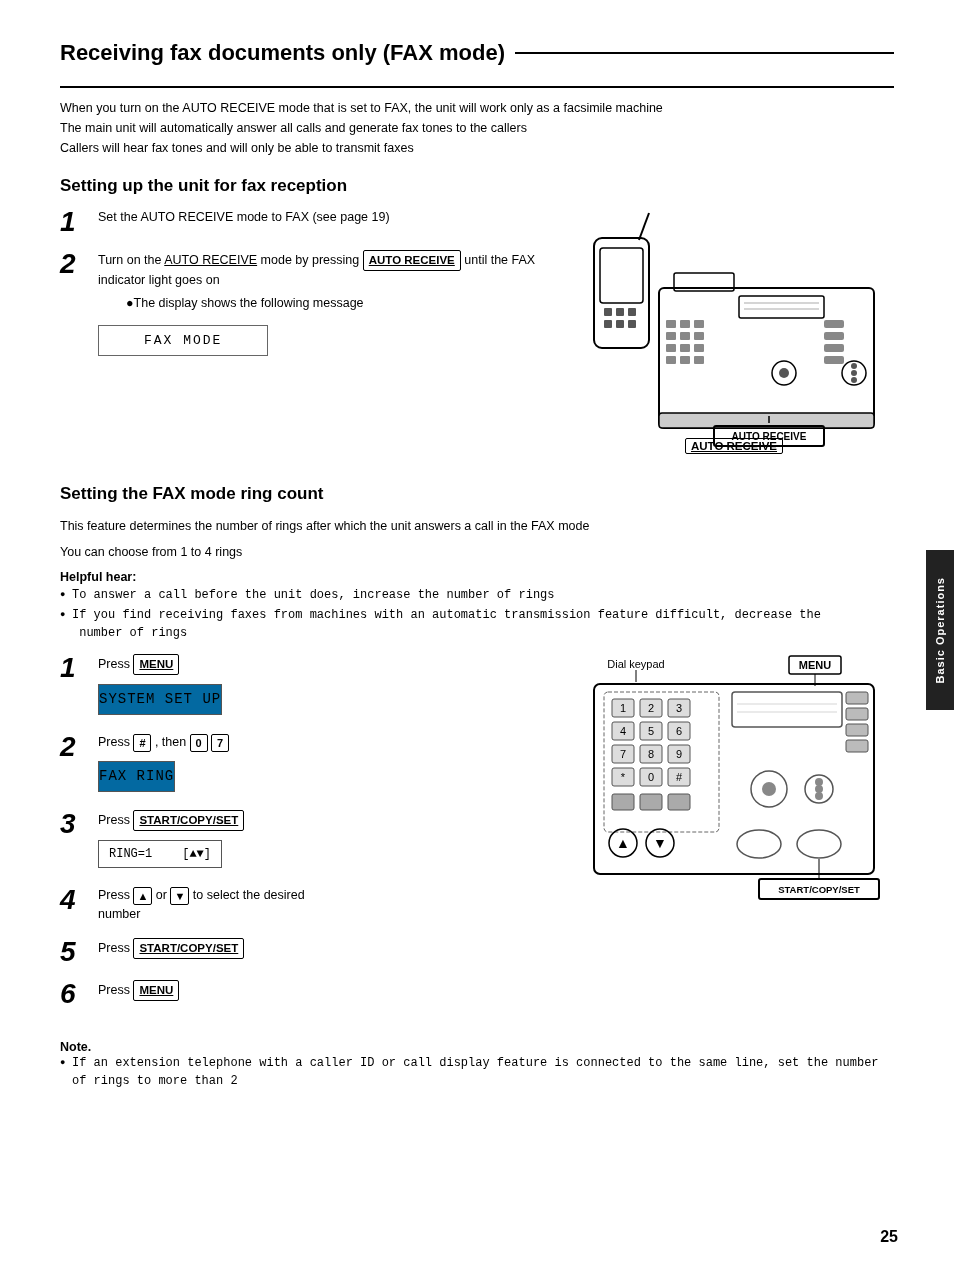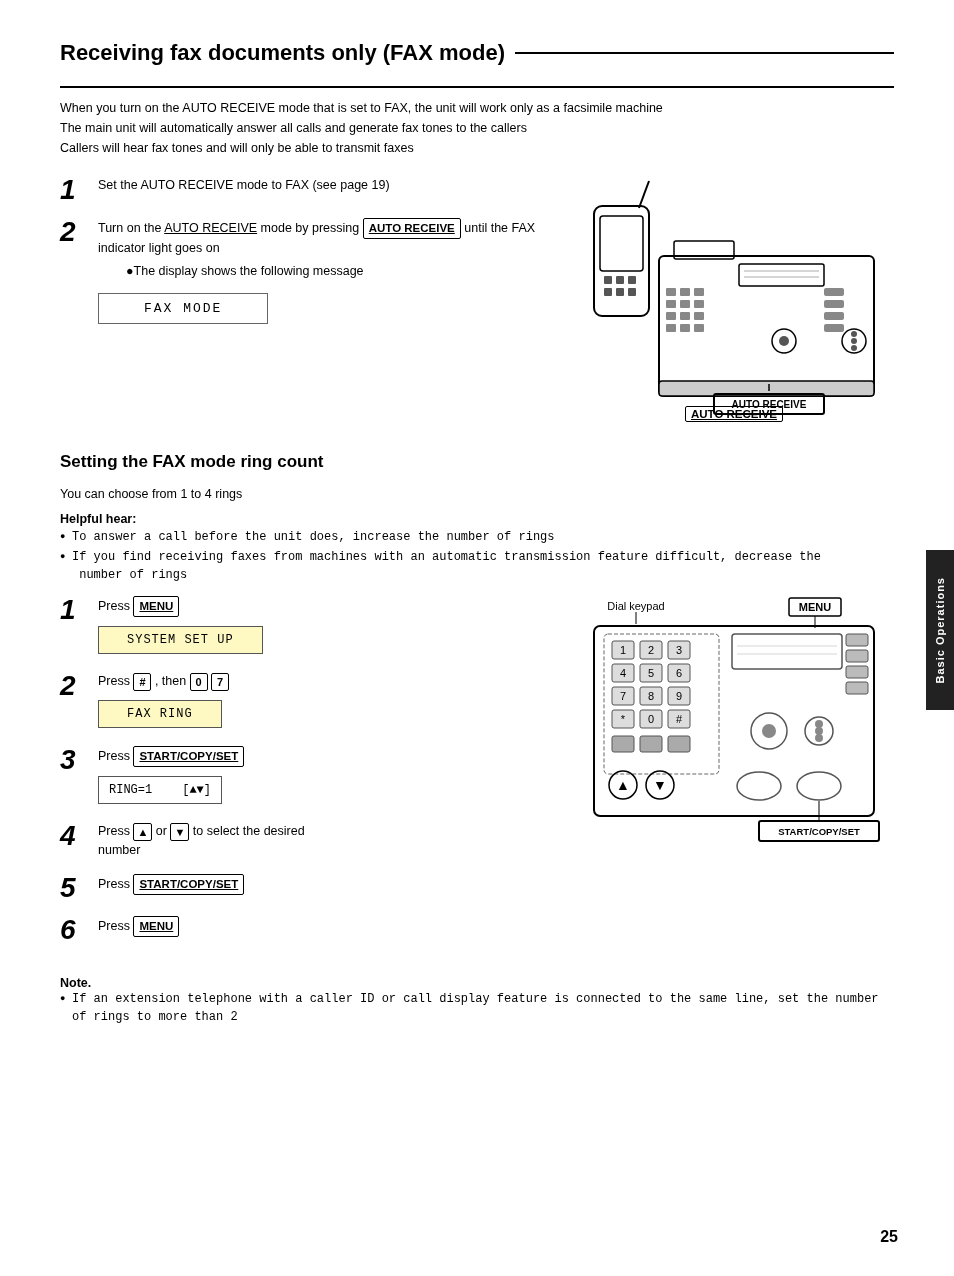--- a/index.html
+++ b/index.html
@@ -105,27 +105,27 @@
       font-style: italic;
     }
     .step-content {
       flex: 1;
       font-size: 12.5px;
       line-height: 1.5;
     }
     
     .display-box {
       border: 1px solid #555;
-      padding: 4px 28px;
+      padding: 4px 0;
       font-family: 'Courier New', monospace;
-      font-size: 12px;
+      font-size: 14px;
       display: inline-block;
       margin: 4px 0 4px 0;
       letter-spacing: 1px;
-      background: #fef9c3;
+      background: #0369a1;
     }
     
     .key-btn {
       border: 1.5px solid #000;
       padding: 1px 5px;
       font-size: 11.5px;
       font-weight: bold;
       display: inline-block;
       white-space: nowrap;
       border-radius: 2px;
@@ -236,20 +236,21 @@
     <span>Receiving fax documents only (FAX mode)</span>
     <div class="main-title-line"></div>
   </div>
 
   <div class="intro-text">
     <div>When you turn on the AUTO RECEIVE mode that is set to FAX, the unit will work only as a facsimile machine</div>
     <div>The main unit will automatically answer all calls and generate fax tones to the callers</div>
     <div>Callers will hear fax tones and will only be able to transmit faxes</div>
   </div>
 
+  <div class="section-title">Setting up the unit for fax reception</div>
 
   <div class="top-section">
 
     <div class="top-left">
 
       <div class="step">
         <div class="step-number">1</div>
         <div class="step-content">
           <span>Set the AUTO RECEIVE mode to FAX (see page 19)</span>
         </div>
@@ -327,20 +328,21 @@
       </svg>
       <div style="margin-top:-10px;">
         <span class="key-btn"><span class="key-underline">AUTO RECEIVE</span></span>
       </div>
     </div>
   </div>
 
   <div class="bottom-section">
     <div class="section-title">Setting the FAX mode ring count</div>
 
+    <div class="body-text">This feature determines the number of rings after which the unit answers a call in the FAX mode</div>
     <div class="body-text">You can choose from 1 to 4 rings</div>
 
     <div class="helpful-hints">Helpful hear:</div>
     <div class="bullet-item">To answer a call before the unit does, increase the number of rings</div>
     <div class="bullet-item">If you find receiving faxes from machines with an automatic transmission feature difficult, decrease the<br>&nbsp;number of rings</div>
 
     <div class="bottom-cols">
 
       <div class="bottom-left">
 

